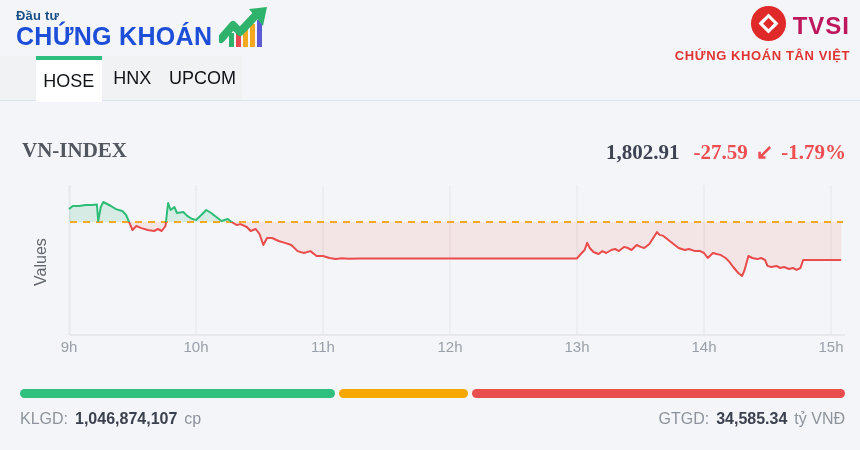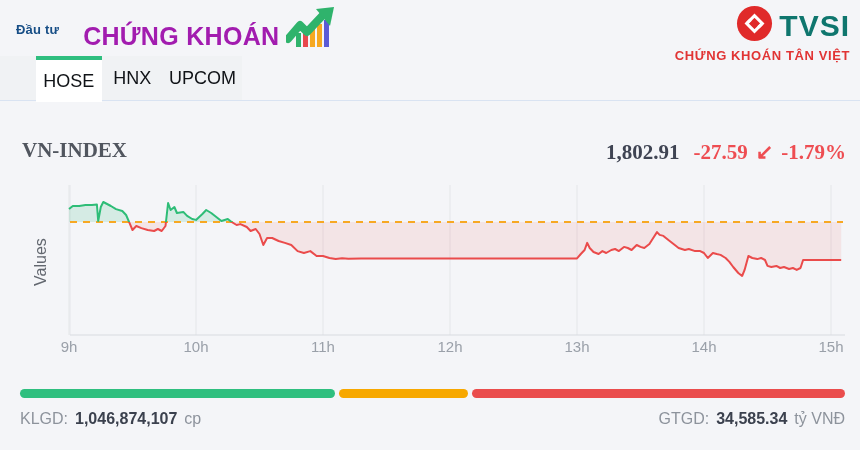--- a/index.html
+++ b/index.html
@@ -5,27 +5,27 @@
   * { margin:0; padding:0; box-sizing:border-box; }
   html,body { width:860px; height:450px; }
   body {
     position:relative; overflow:hidden;
     background:#f4f5f8;
     font-family:"Liberation Sans", sans-serif;
   }
   
   .banner { position:absolute; top:0; left:0; width:860px; height:56px; }
   .logo { position:absolute; left:16px; top:7px; display:flex; align-items:flex-end; gap:7px; }
-  .logo-text { display:flex; flex-direction:row; }
+  .logo-text { display:flex; flex-direction:column; }
   .logo-line1 { color:#174e86; font-size:13px; font-weight:800; line-height:1.05; letter-spacing:.2px; }
-  .logo-line2 { color:#a21caf; font-size:25px; font-weight:800; line-height:1.05; letter-spacing:.3px;margin-left:24px; }
+  .logo-line2 { color:#1d4ed8; font-size:25px; font-weight:800; line-height:1.05; letter-spacing:.3px; }
   .logo-icon { width:48px; height:42px; }
   .brand { position:absolute; right:10px; top:5px; text-align:center; }
   .brand-top { display:flex; align-items:center; justify-content:flex-end; gap:6px; }
-  .brand-name { font-size:30px; font-weight:800; color:#0f766e; letter-spacing:1px; line-height:1; }
+  .brand-name { font-size:24px; font-weight:800; color:#be185d; letter-spacing:1px; line-height:1; }
   .brand-tagline { font-size:13px; font-weight:700; color:#e13434; letter-spacing:.6px; margin-top:2px; white-space:nowrap; }
   
   .tabstrip { position:absolute; top:56px; left:0; width:242px; height:44px; background:#f0f2f4; display:flex; z-index:2; }
   .tab { display:flex; align-items:center; justify-content:center; font-size:18px; color:#101317; cursor:pointer; height:44px; }
   .tab-hose { width:77px; }
   .tab-hnx { width:72px; }
   .tab-upcom { width:93px; }
   .tab.active { background:#ffffff; border-top:4px solid #2fbe7f; height:46px;margin-left:36px; }
   .tab-divider { position:absolute; top:100px; left:0; width:860px; height:1px; background:#d9e3f2; z-index:1; }
   

